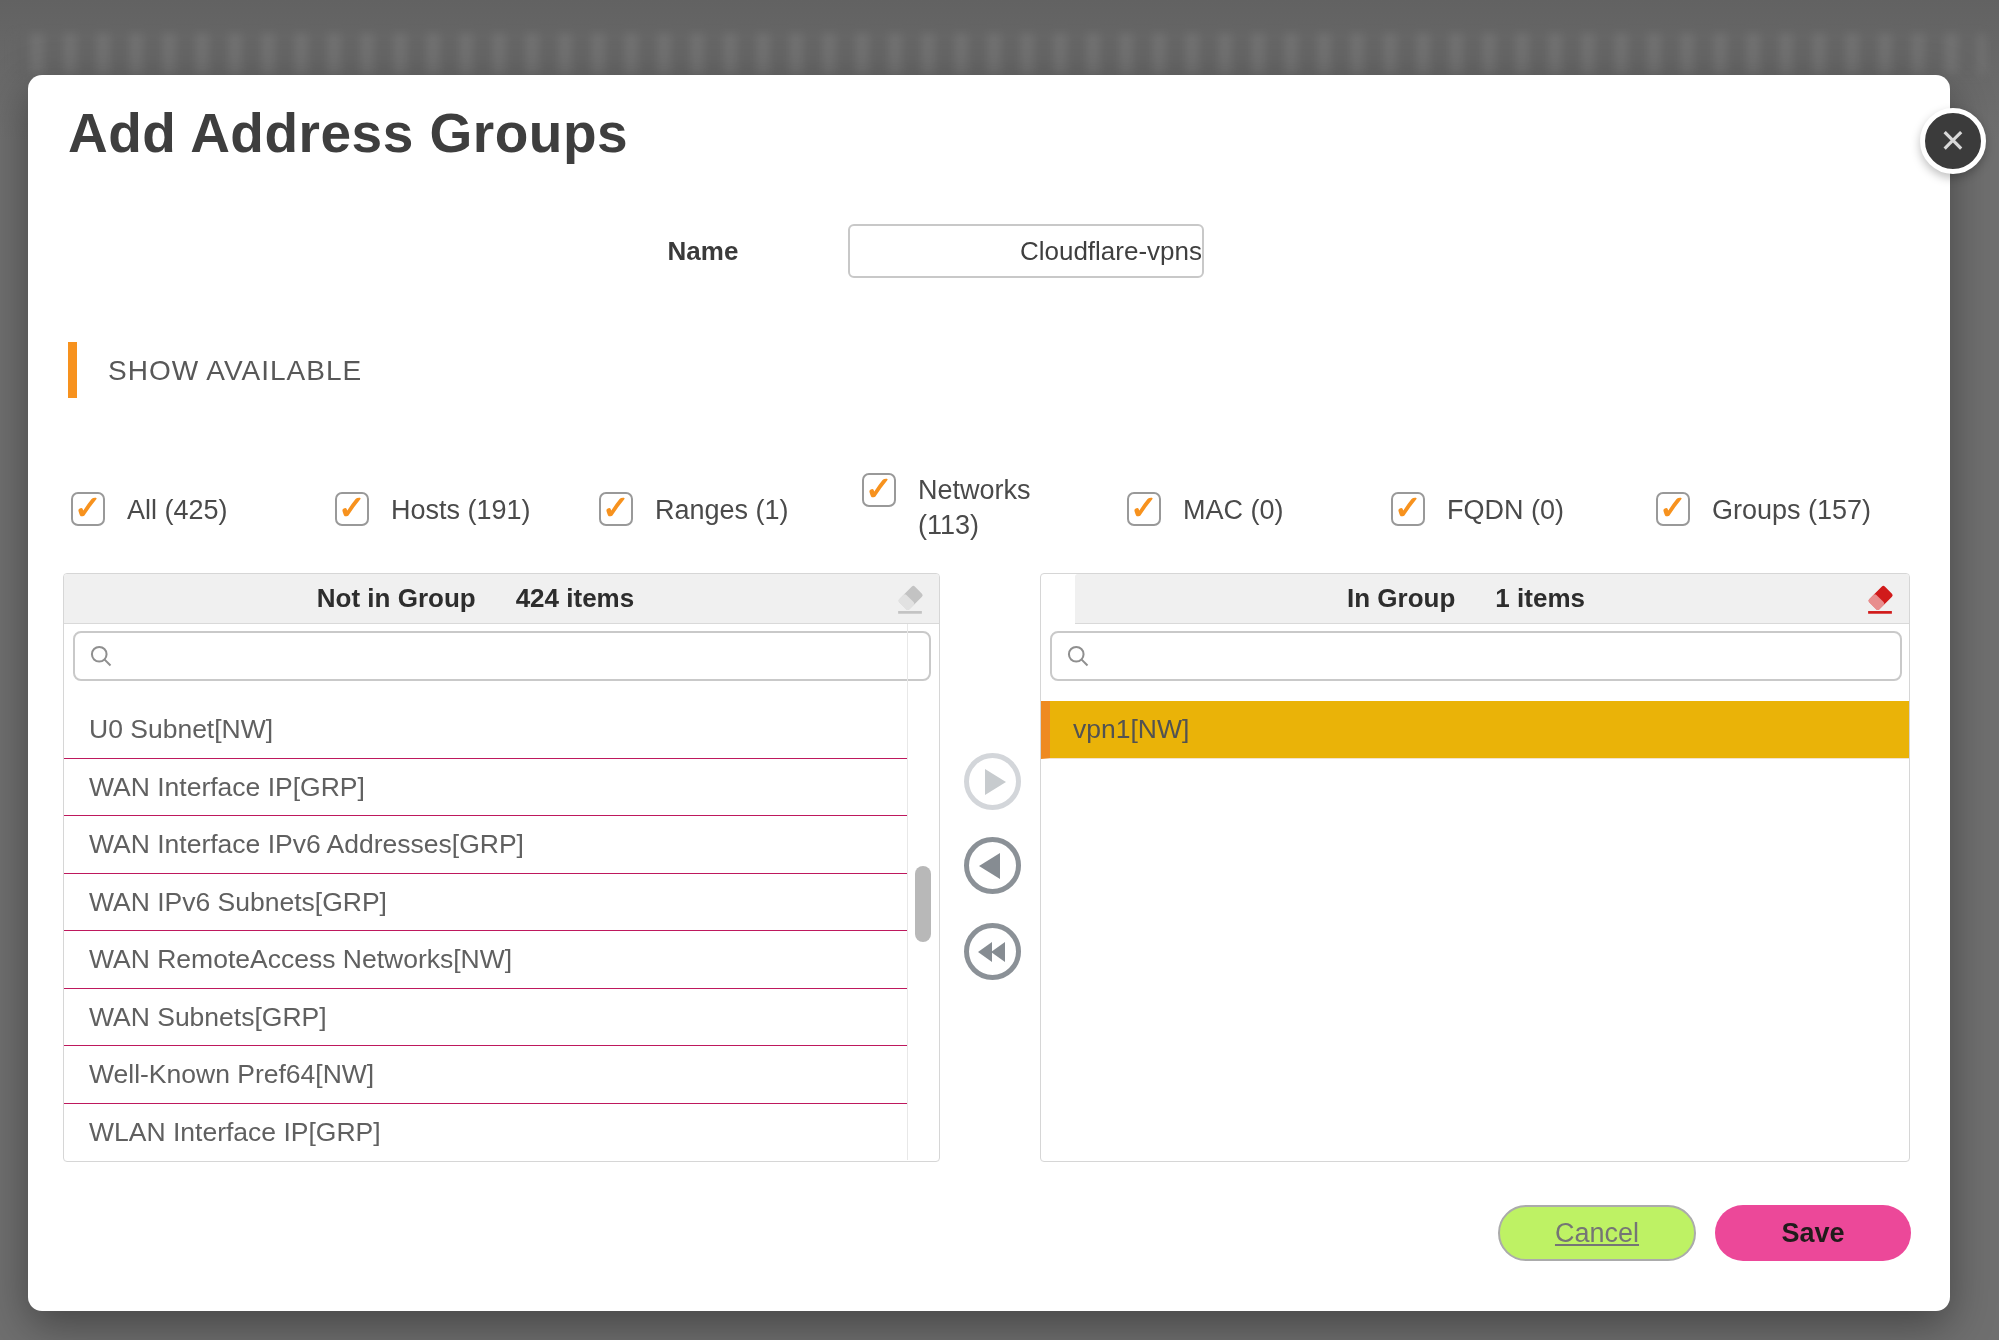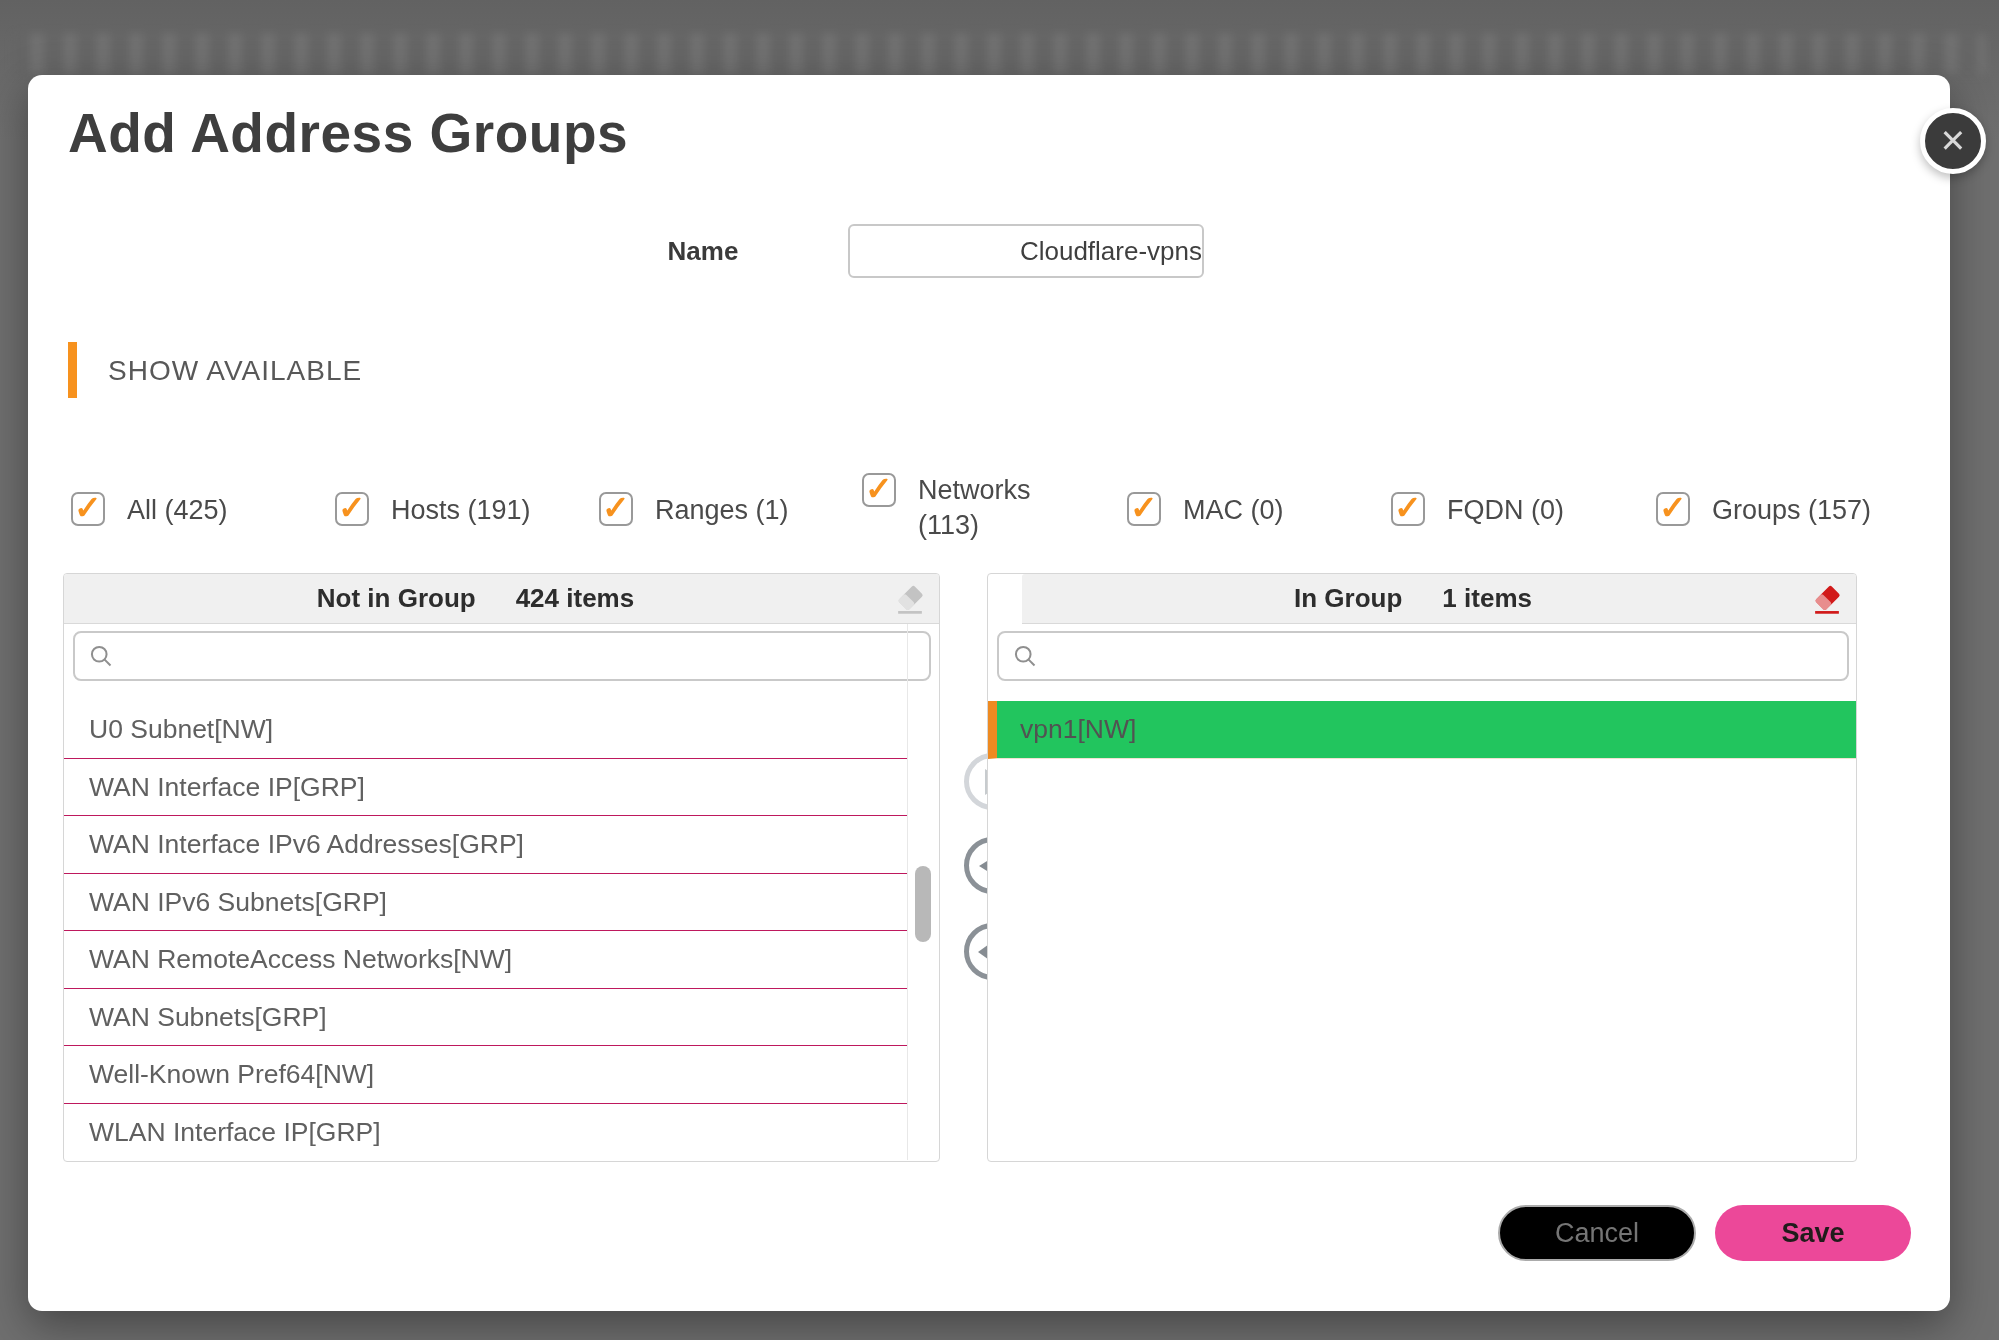--- a/index.html
+++ b/index.html
@@ -62,21 +62,21 @@
   .fi.i3 .lb { width:132px; line-height:35px; }
   .fi.i4 { left:1099px; }
   .fi.i5 { left:1363px; }
   .fi.i6 { left:1628px; }
 
   .panel {
     position:absolute; top:498px; height:589px; background:#fff;
     border:1px solid #d6d6d6; border-radius:4px;
   }
   .panel.left  { left:35px;  width:877px; }
-  .panel.right { left:959px; width:870px;padding-left:34px; }
+  .panel.right { left:1012px; width:870px;padding-left:34px; }
 
   .panel-header {
     height:50px; background:#f0f0f0; border-bottom:1px solid #d9d9d9;
     display:flex; align-items:center; justify-content:center; gap:40px;
     padding-right:52px; position:relative; border-radius:3px 3px 0 0;
   }
   .panel-header .ph-title, .panel-header .ph-count { font-size:26px; font-weight:bold; color:#2d2d2d; }
   .eraser-btn {
     position:absolute; right:10px; top:6px; width:38px; height:38px;
     background:none; border:none; cursor:pointer;
@@ -100,21 +100,21 @@
 
   .list { position:absolute; left:0; top:127px; bottom:1px; overflow:hidden; }
   .panel.left  .list { right:32px; }
   .panel.right .list { right:0; }
   .row {
     height:57.5px; line-height:57px; font-size:26.5px; color:#606060;
     padding-left:25px; border-bottom:1px solid #be185d; cursor:pointer;
     white-space:nowrap; overflow:hidden;
   }
   .panel.right .row.selected {
-    background:#22c55e; border-left:9px solid #EE8A21; border-bottom:1px solid #f2e2d0;
+    background:#eab308; border-left:9px solid #EE8A21; border-bottom:1px solid #f2e2d0;
     color:#525252; padding-left:23px;
   }
 
   .scroll-track {
     position:absolute; top:50px; bottom:1px; right:31px; width:0;
     border-left:1px solid #e8e8e8;
   }
   .scroll-thumb {
     position:absolute; right:8px; top:292px; width:16px; height:76px;
     background:#b8b8b8; border-radius:8px; cursor:pointer;
@@ -133,21 +133,21 @@
   .tri-r { width:0; height:0; border-left:21px solid #c7cbce; border-top:13px solid transparent; border-bottom:13px solid transparent; margin-left:6px; }
   .tri-l { width:0; height:0; border-right:21px solid #868c92; border-top:13px solid transparent; border-bottom:13px solid transparent; margin-right:6px; }
   .tri-l2 { width:0; height:0; border-right:14px solid #868c92; border-top:10px solid transparent; border-bottom:10px solid transparent; }
   .dbl { display:flex; margin-right:3px; }
   .dbl .tri-l2 + .tri-l2 { margin-left:-1px; }
 
   .btn {
     position:absolute; top:1130px; height:56px; border-radius:28px;
     font-size:27px; font-family:inherit; cursor:pointer;
   }
-  .btn.cancel { left:1470px; width:198px; background:#000000; border:2px solid #ababab; color:#757575; }
+  .btn.cancel { left:1470px; width:198px; background:#bef264; border:2px solid #ababab; color:#757575;text-decoration:underline; }
   .btn.save   { left:1687px; width:196px; background:#ec4899; border:none; color:#201c1b; font-weight:600; }
 </style>
 </head>
 <body>
 
 <div class="texture"></div>
 
 <div class="modal">
 
   <button class="close-btn">✕</button>

